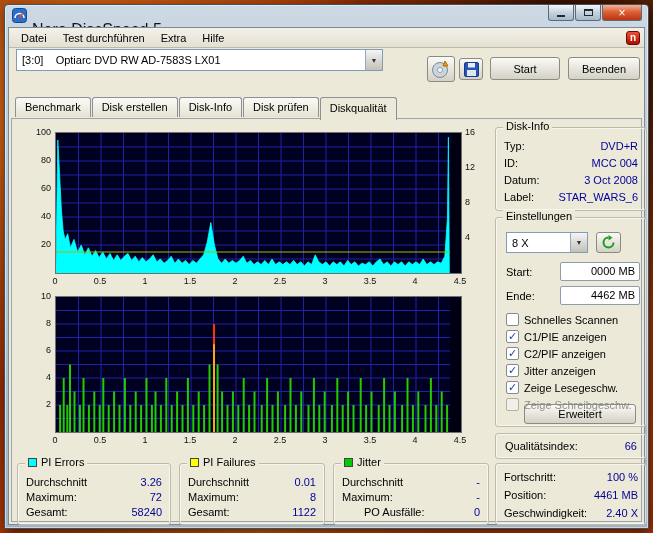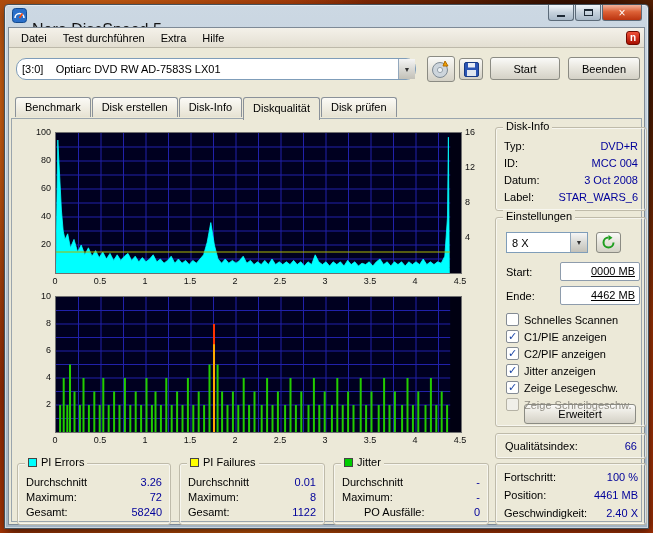--- a/index.html
+++ b/index.html
@@ -46,21 +46,21 @@
     background:linear-gradient(#f05038,#a80f00); border:1px solid #700a00;
     color:#fff; font-size:10px; font-weight:bold; text-align:center; line-height:12px;
   }
   .combo { position:absolute; background:#fff; border:1px solid #7f9db9; display:flex; align-items:center; }
   .combo-text { flex:1; padding:0 5px; white-space:pre; overflow:hidden; }
   .combo-arrow {
     width:17px; align-self:stretch; border-left:1px solid #93a8bd;
     background:linear-gradient(#f5f5f5,#dcdcd8 45%,#c3c1b8);
     display:flex; align-items:center; justify-content:center; font-size:7px; color:#333;
   }
-  .drive-combo { left:7px; top:30px; width:400px; height:22px;border-radius:10px; }
+  .drive-combo { left:7px; top:21px; width:367px; height:22px; }
   .tool-btn {
     position:absolute; border:1px solid #8b8b83; border-radius:3px;
     background:linear-gradient(#fafaf8,#e9e7df 45%,#d4d1c6);
     display:flex; align-items:center; justify-content:center;
   }
   .btn {
     position:absolute; border:1px solid #8b8b83; border-radius:3px; font-size:11px;
     background:linear-gradient(#fafaf8,#e9e7df 45%,#d4d1c6);
     font-family:"Liberation Sans", sans-serif;
   }
@@ -85,21 +85,21 @@
   .tick { position:absolute; font-size:9px; color:#111; }
   .group, .plainbox, .statbox { position:absolute; border:1px solid #bfbbaa; border-radius:3px; box-shadow:inset 0 0 0 1px rgba(255,255,255,.6); }
   .group-title, .stat-title { position:absolute; top:-8px; left:7px; background:#ece9d8; padding:0 3px; }
   .g-diskinfo { left:483px; top:8px; width:152px; height:84px; }
   .g-settings { left:483px; top:98px; width:152px; height:210px; }
   .info-row, .stat-row, .prog-row { position:absolute; left:8px; right:8px; display:flex; justify-content:space-between; }
   .val { color:#00009a; }
   .speed-combo { left:10px; top:14px; width:82px; height:21px; }
   .icon-btn { position:absolute; left:100px; top:14px; width:25px; height:21px; border:1px solid #8b8b83; border-radius:3px; background:linear-gradient(#fafaf8,#e9e7df 45%,#d4d1c6); display:flex; align-items:center; justify-content:center; }
   .field-row { position:absolute; left:10px; right:6px; height:19px; display:flex; justify-content:space-between; align-items:center; }
-  .field-box { width:80px; height:19px; background:#fff; border:1px solid #8e9cac; border-radius:2px; text-align:right; padding:2px 4px;text-decoration:underline; }
+  .field-box { width:80px; height:19px; background:#fff; border:1px solid #8e9cac; border-radius:2px; text-align:right; padding:2px 4px; }
   .cb-row { position:absolute; left:10px; right:4px; height:15px; display:flex; align-items:center; gap:5px; }
   .cb { width:13px; height:13px; background:#fff; border:1px solid #848b94; border-radius:2px; font-size:11px; line-height:11px; text-align:center; color:#1c45a5; flex:0 0 13px; }
   .cb-row.disabled .cb { background:#f0efe9; border-color:#b5b2a5; color:#9a978c; }
   .cb-row.disabled .cb-lbl { color:#8f8c82; }
   .cb-lbl { white-space:nowrap; overflow:hidden; }
   .advanced-btn { left:28px; top:186px; width:112px; height:20px; }
   .quality-box { left:483px; top:314px; width:152px; height:26px; display:flex; align-items:center; justify-content:space-between; padding:0 9px; }
   .progress-box { left:483px; top:344px; width:152px; height:62px; }
   .statbox { top:344px; height:62px; }
   .stat-title { display:flex; align-items:center; gap:4px; }
@@ -161,22 +161,22 @@
         <rect x="3" y="8" width="9" height="6" fill="#dfe6f0"></rect>
       </svg>
     </button>
     <button class="btn quit-btn">Beenden</button>
     <button class="btn start-btn">Start</button>
 
     <div class="tabs" id="tabs">
         <div class="tab">Benchmark</div>
         <div class="tab">Disk erstellen</div>
         <div class="tab">Disk-Info</div>
+        <div class="tab">Disk prüfen</div>
         <div class="tab active">Diskqualität</div>
-        <div class="tab">Disk prüfen</div>
       </div>
 
     <div class="panel" id="panel">
       <div class="plot" id="plot1"><svg width="405" height="140">
             <rect x="0" y="0" width="405" height="140" fill="#000020"></rect>
             <line x1="22.5" y1="0" x2="22.5" y2="140" stroke="#2121aa" stroke-width="1"></line>
             <line x1="45" y1="0" x2="45" y2="140" stroke="#2121aa" stroke-width="1"></line>
             <line x1="67.5" y1="0" x2="67.5" y2="140" stroke="#2121aa" stroke-width="1"></line>
             <line x1="90" y1="0" x2="90" y2="140" stroke="#2121aa" stroke-width="1"></line>
             <line x1="112.5" y1="0" x2="112.5" y2="140" stroke="#2121aa" stroke-width="1"></line>

